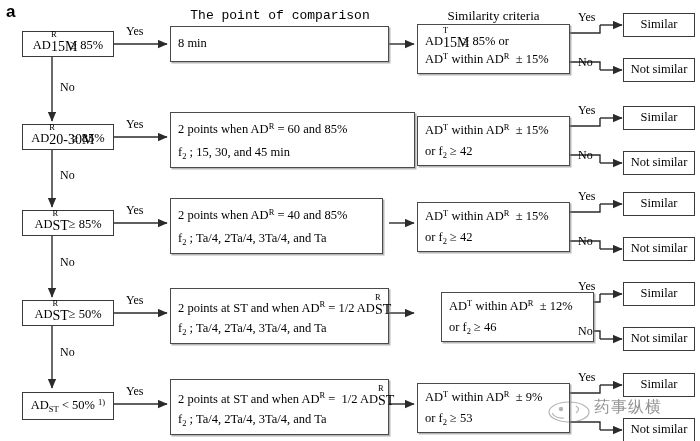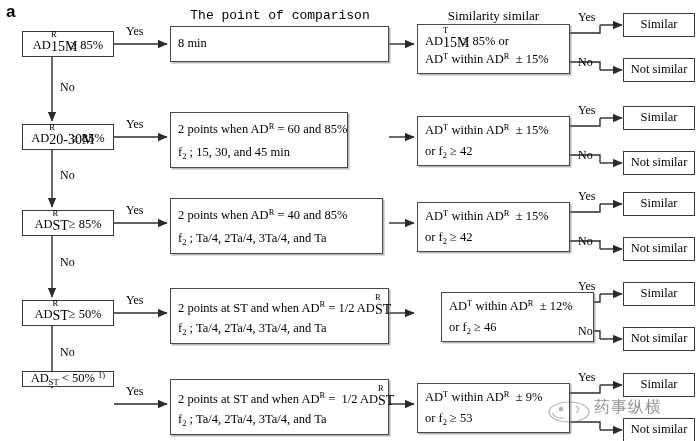--- a/index.html
+++ b/index.html
@@ -134,21 +134,21 @@
     <path d="M600,294 L622,294"></path>
       <path d="M600,339 L622,339"></path>
     <path d="M600,385 L622,385"></path>
       <path d="M600,430 L622,430"></path>
   </g>
 </svg>
 
 <div class="panel-label">a</div>
 
 <div class="col-head" style="left:170px;width:220px;top:8px;font-family:Liberation Mono, monospace;">The point of comparison</div>
-<div class="col-head" style="left:417px;width:153px;top:8px;">Similarity similar</div>
+<div class="col-head" style="left:417px;width:153px;top:8px;">Similarity criteria</div>
 
 <div class="box plain decision center" style="left:22px;top:31px;width:92px;height:26px;">
   <div class="txt">AD<span class="stack"><span class="up">R</span><span class="dn">15M</span></span>&nbsp;&nbsp;≥ 85%</div>
 </div>
 <div class="edge-label" style="left:126px;top:24px;">Yes</div>
 <div class="edge-label" style="left:60px;top:80px;">No</div>
 
 <div class="box single" style="left:170px;top:26px;width:219px;height:36px;">
   <div class="txt">8 min</div>
 </div>
@@ -166,21 +166,21 @@
 <div class="box plain center" style="left:623px;top:58px;width:72px;height:24px;">
   <div class="txt" style="top:50%;transform:translateY(-50%);">Not similar</div>
 </div>
 
 <div class="box plain decision center" style="left:22px;top:124px;width:92px;height:26px;">
   <div class="txt">AD<span class="stack"><span class="up">R</span><span class="dn">20-30M</span></span>&nbsp;&nbsp;&nbsp;≥ 85%</div>
 </div>
 <div class="edge-label" style="left:126px;top:117px;">Yes</div>
 <div class="edge-label" style="left:60px;top:168px;">No</div>
 
-<div class="box" style="left:170px;top:112px;width:178px;height:56px;">
+<div class="box" style="left:170px;top:112px;width:245px;height:56px;">
   <div class="txt" style="top:10px;">2 points when AD<sup>R</sup> = 60 and 85%</div>
   <div class="txt" style="top:33px;">f<sub>2</sub> ; 15, 30, and 45 min</div>
 </div>
 
 <div class="box" style="left:417px;top:116px;width:153px;height:50px;">
   <div class="txt" style="top:7px;">AD<sup>T</sup> within AD<sup>R</sup> &nbsp;± 15%</div>
   <div class="txt" style="top:28px;">or f<sub>2</sub> ≥ 42</div>
 </div>
 
 <div class="edge-label" style="left:578px;top:103px;">Yes</div>
@@ -235,21 +235,21 @@
 
 <div class="edge-label" style="left:578px;top:279px;">Yes</div>
 <div class="edge-label" style="left:578px;top:324px;">No</div>
 <div class="box plain center" style="left:623px;top:282px;width:72px;height:24px;">
   <div class="txt" style="top:50%;transform:translateY(-50%);">Similar</div>
 </div>
 <div class="box plain center" style="left:623px;top:327px;width:72px;height:24px;">
   <div class="txt" style="top:50%;transform:translateY(-50%);">Not similar</div>
 </div>
 
-<div class="box plain decision center" style="left:22px;top:371px;width:92px;height:16px;">
+<div class="box plain decision center" style="left:22px;top:392px;width:92px;height:28px;">
   <div class="txt">AD<sub>ST</sub> &lt; 50% <sup>1)</sup></div>
 </div>
 <div class="edge-label" style="left:126px;top:384px;">Yes</div>
 
 <div class="box" style="left:170px;top:379px;width:219px;height:56px;">
   <div class="txt" style="top:10px;">2 points at ST and when AD<sup>R</sup> =&nbsp; 1/2 AD<span class="stack"><span class="up">R</span><span class="dn">ST</span></span></div>
   <div class="txt" style="top:33px;">f<sub>2</sub> ; Ta/4, 2Ta/4, 3Ta/4, and Ta</div>
 </div>
 
 <div class="box" style="left:417px;top:383px;width:153px;height:50px;">

